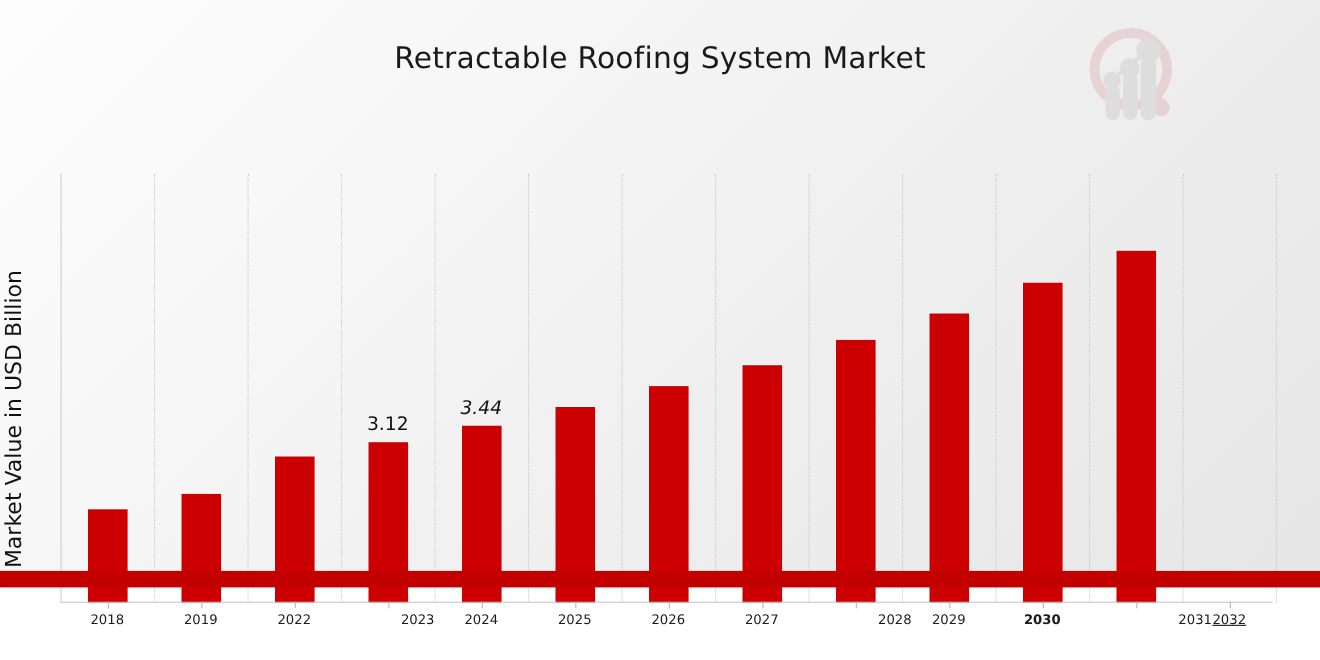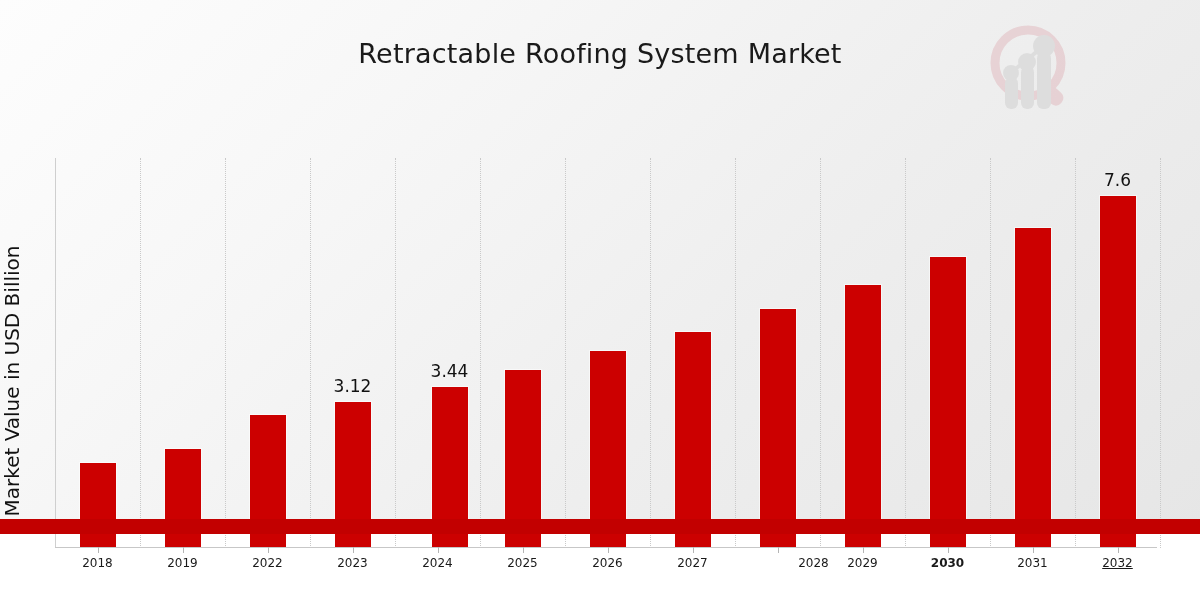--- a/index.html
+++ b/index.html
@@ -180,21 +180,21 @@
       <div class="gridline" style="left: 170px;"></div>
       <div class="bar-group" style="left: 170px;">
         <div class="bar" style="height: 133px; background: rgb(204, 0, 0);"></div>
       </div>
       <div class="gridline" style="left: 255px;"></div>
       <div class="bar-group" style="left: 255px;">
         <div class="bar" style="height: 146px; background: rgb(204, 0, 0);"></div>
         <div class="bar-label" style="bottom: 152px;">3.12</div>
       </div>
       <div class="gridline" style="left: 340px;"></div>
-      <div class="bar-group" style="left: 352px;">
+      <div class="bar-group" style="left: 340px; font-style: italic;">
         <div class="bar" style="height: 161px; background: rgb(204, 0, 0);"></div>
         <div class="bar-label" style="bottom: 167px;">3.44</div>
       </div>
       <div class="gridline" style="left: 425px;"></div>
       <div class="bar-group" style="left: 425px;">
         <div class="bar" style="height: 178px; background: rgb(204, 0, 0);"></div>
       </div>
       <div class="gridline" style="left: 510px;"></div>
       <div class="bar-group" style="left: 510px;">
         <div class="bar" style="height: 197px; background: rgb(204, 0, 0);"></div>
@@ -213,50 +213,46 @@
       </div>
       <div class="gridline" style="left: 850px;"></div>
       <div class="bar-group" style="left: 850px;">
         <div class="bar" style="height: 291px; background: rgb(204, 0, 0);"></div>
       </div>
       <div class="gridline" style="left: 935px;"></div>
       <div class="bar-group" style="left: 935px;">
         <div class="bar" style="height: 320px; background: rgb(204, 0, 0);"></div>
       </div>
       <div class="gridline" style="left: 1020px;"></div>
-      <div class="bar-group" style="left: 1020px;">
-        <div class="bar" style="height: 352px; background: rgb(204, 0, 0);"></div>
-        <div class="bar-label" style="bottom: 358px;">7.6</div>
-      </div>
       <div class="gridline" style="left: 1105px;"></div>
     </div>
 
   <div id="axis-line"></div>
 
   <div id="footer-band"></div>
 
 <div class="tick-mark" style="left: 97.5px;"></div>
     <div class="tick-label" style="left: 55px;">2018</div>
     <div class="tick-mark" style="left: 182.5px;"></div>
     <div class="tick-label" style="left: 140px;">2019</div>
     <div class="tick-mark" style="left: 267.5px;"></div>
     <div class="tick-label" style="left: 225px;">2022</div>
     <div class="tick-mark" style="left: 352.5px;"></div>
-    <div class="tick-label" style="left: 310px;">2023</div>
+    <div class="tick-label" style="left: 310px; text-align: right;">2023</div>
     <div class="tick-mark" style="left: 437.5px;"></div>
     <div class="tick-label" style="left: 395px;">2024</div>
     <div class="tick-mark" style="left: 522.5px;"></div>
     <div class="tick-label" style="left: 480px;">2025</div>
     <div class="tick-mark" style="left: 607.5px;"></div>
     <div class="tick-label" style="left: 565px;">2026</div>
     <div class="tick-mark" style="left: 692.5px;"></div>
     <div class="tick-label" style="left: 650px;">2027</div>
     <div class="tick-mark" style="left: 777.5px;"></div>
     <div class="tick-label" style="left: 771px;">2028</div>
     <div class="tick-mark" style="left: 862.5px;"></div>
     <div class="tick-label" style="left: 820px; text-align: center;">2029</div>
     <div class="tick-mark" style="left: 947.5px;"></div>
     <div class="tick-label" style="left: 905px; font-weight: bold;">2030</div>
     <div class="tick-mark" style="left: 1032.5px;"></div>
-    <div class="tick-label" style="left: 990px;">2031</div>
+    <div class="tick-label" style="left: 1044px;">2031</div>
     <div class="tick-mark" style="left: 1117.5px;"></div>
     <div class="tick-label" style="left: 1075px; text-decoration: underline;">2032</div>
   </div>
 
 </body></html>

